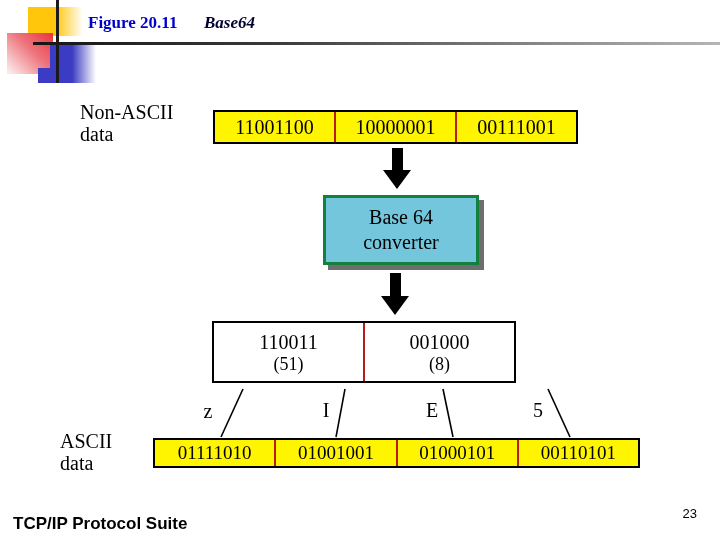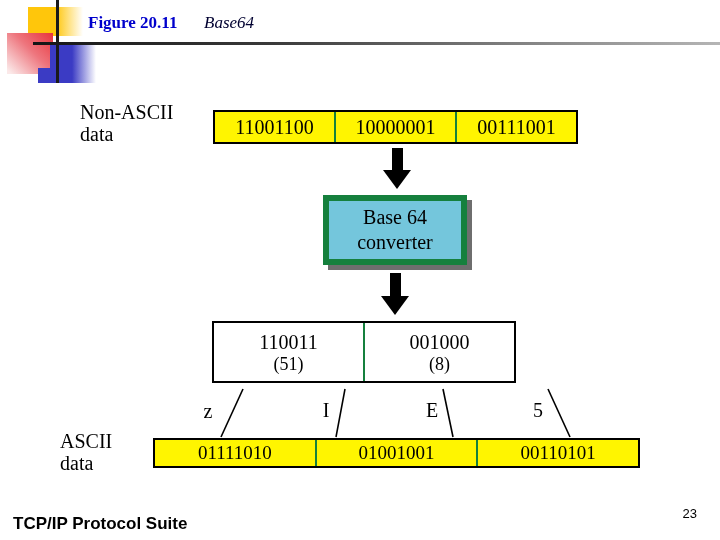--- a/index.html
+++ b/index.html
@@ -19,42 +19,42 @@
     background:linear-gradient(225deg,#E8343C 0%,#EE767E 45%,#FBE9E9 95%); }
   .deco-blue { left:50px; top:45px; width:46px; height:38px;
     background:linear-gradient(to right,#3B3BC4 0%,#3B3BC4 48%,rgba(59,59,196,0) 100%); }
   .deco-blue-small { left:38px; top:68px; width:16px; height:15px; background:#3B3BC4; }
   .deco-vline { left:56px; top:0; width:3px; height:83px; background:#1a1a1a; }
   .deco-hline { left:33px; top:42px; width:687px; height:3px;
     background:linear-gradient(to right,#151515 0%,#3a3a3a 35%,#8a8a8a 75%,#b5b5b5 100%); }
 
   
   .fig-label { left:88px; top:13px; font-size:17px; font-weight:bold; color:var(--title-blue,#0000CC); }
-  .fig-title { left:204px; top:13px; font-size:17px; font-weight:normal; font-style:italic; color:#000030; }
+  .fig-title { left:204px; top:13px; font-size:17px; font-weight:bold; font-style:italic; color:#000030; }
 
   
   .side-label { text-align:left; font-size:20px; line-height:22px; }
   .label-nonascii { left:80px; top:101px; width:126px; }
   .label-ascii    { left:60px; top:430px; width:105px; }
 
   
   .cellrow { display:flex; border:2px solid #000;justify-content:flex-end; }
   .cellrow .cell { flex:1; display:flex; flex-direction:column; align-items:center; justify-content:center; }
-  .cellrow .cell + .cell { border-left:2px solid #15803d; }
+  .cellrow .cell + .cell { border-left:2px solid #b91c1c; }
   .yellow-row .cell { background:var(--cell-yellow,#FFF500); }
   .row-top    { left:213px; top:110px; width:365px; height:34px; font-size:20px; }
   .row-mid    { left:212px; top:321px; width:304px; height:62px; background:#fff; }
   .row-mid .bits { font-size:20px; line-height:24px; }
   .row-mid .dec  { font-size:18px; line-height:20px; }
   .row-bottom { left:153px; top:438px; width:487px; height:30px; font-size:19px; }
 
   
-  .converter { left:323px; top:195px; width:144px; height:70px;
+  .converter { left:323px; top:195px; width:156px; height:70px;
     background:var(--converter-blue,#74C6DC);
-    border:6px solid #15803d; box-shadow:5px 5px 0 #6e6e6e;
+    border:3px solid #15803d; box-shadow:5px 5px 0 #6e6e6e;
     display:flex; flex-direction:column; align-items:center; justify-content:center;
     font-size:20px; line-height:25px; }
 
   
   .arrow-stem { width:11px; background:#000; }
   .arrow-head { width:0; height:0; border-left:14px solid transparent;
     border-right:14px solid transparent; border-top:19px solid #000; }
   .arrow1-stem { left:392px; top:148px; height:23px; }
   .arrow1-head { left:383px; top:170px; }
   .arrow2-stem { left:390px; top:273px; height:24px; }
@@ -136,19 +136,20 @@
   <div class="abs enc-char enc-char-3">5</div>
 
   <div class="abs side-label label-ascii">
     <div>ASCII</div>
     <div>data</div>
   </div>
 
   <div class="abs cellrow yellow-row row-bottom">
     <div class="cell">01111010</div>
     <div class="cell">01001001</div>
+    <div class="cell">01000101</div>
     <div class="cell">00110101</div>
   </div>
 
   <div class="abs footer-left">TCP/IP Protocol Suite</div>
   <div class="abs page-num">23</div>
 
 </div>
 
 </body></html>

